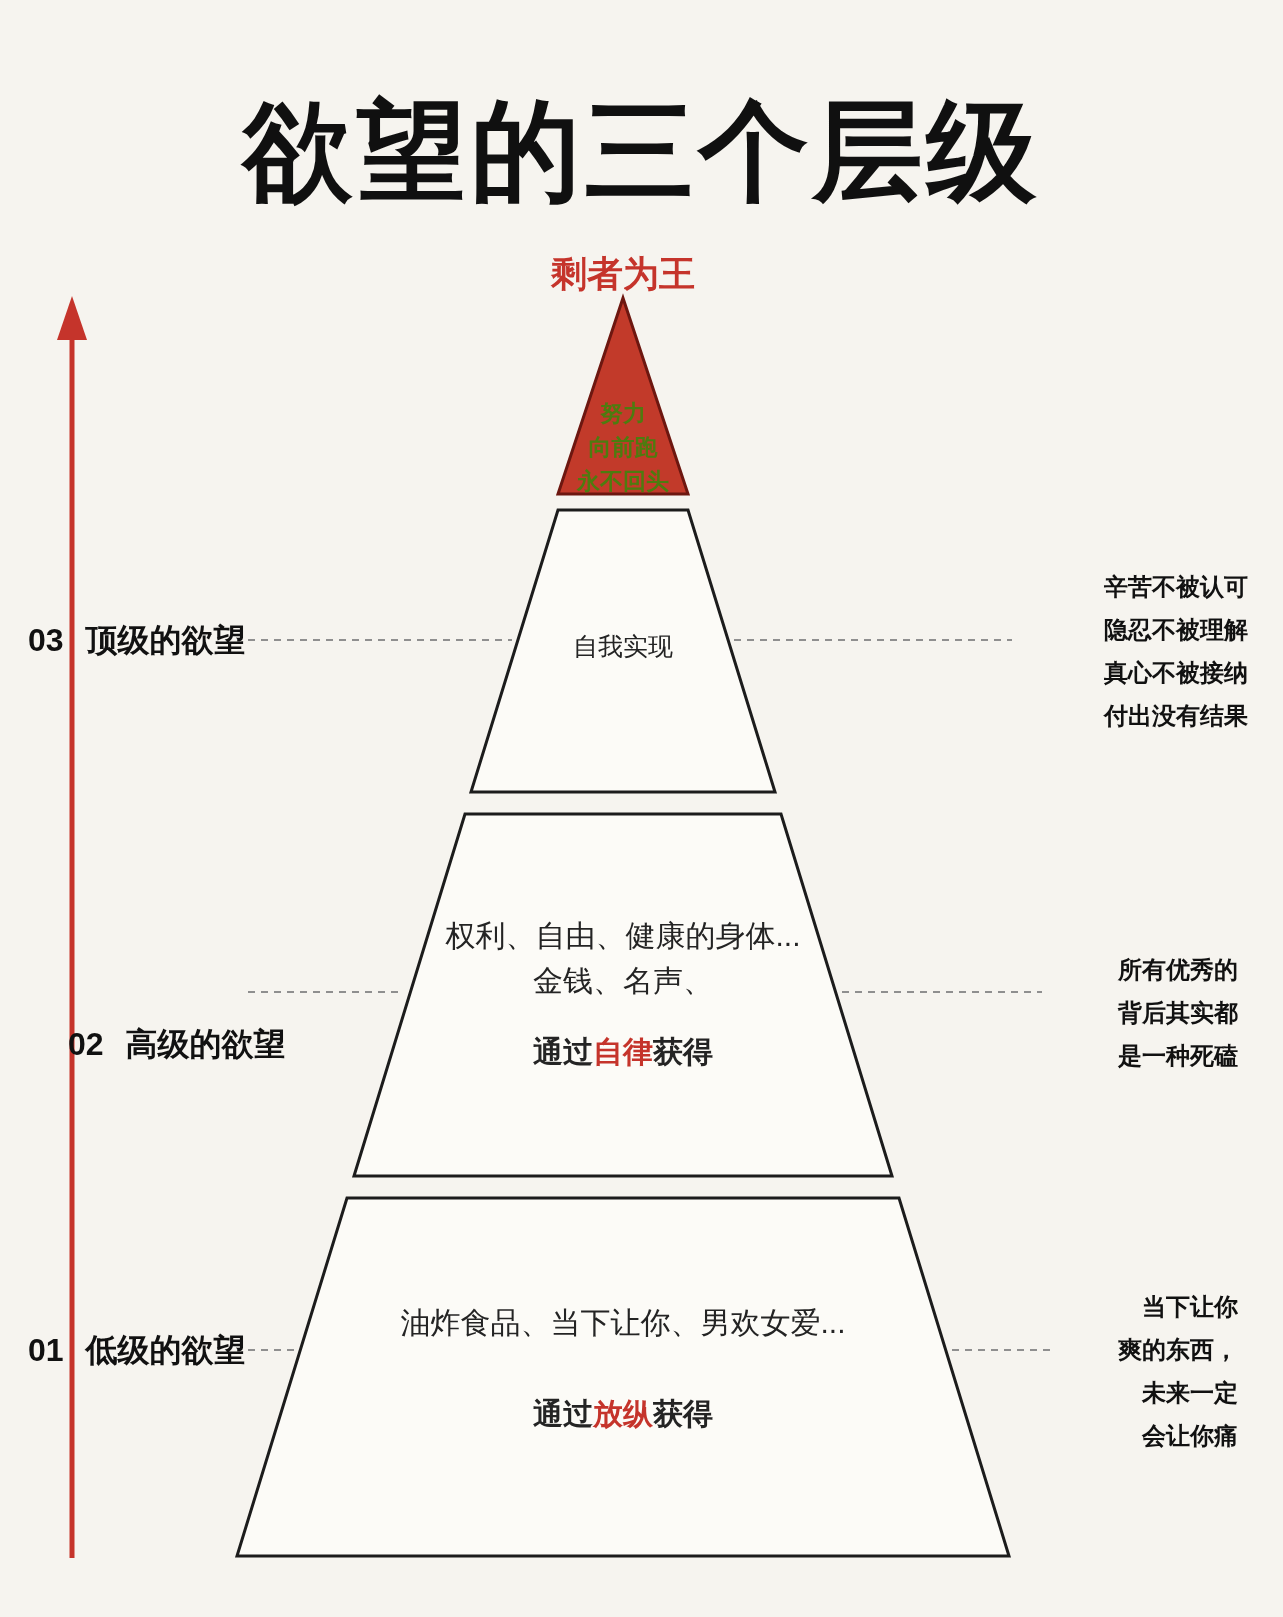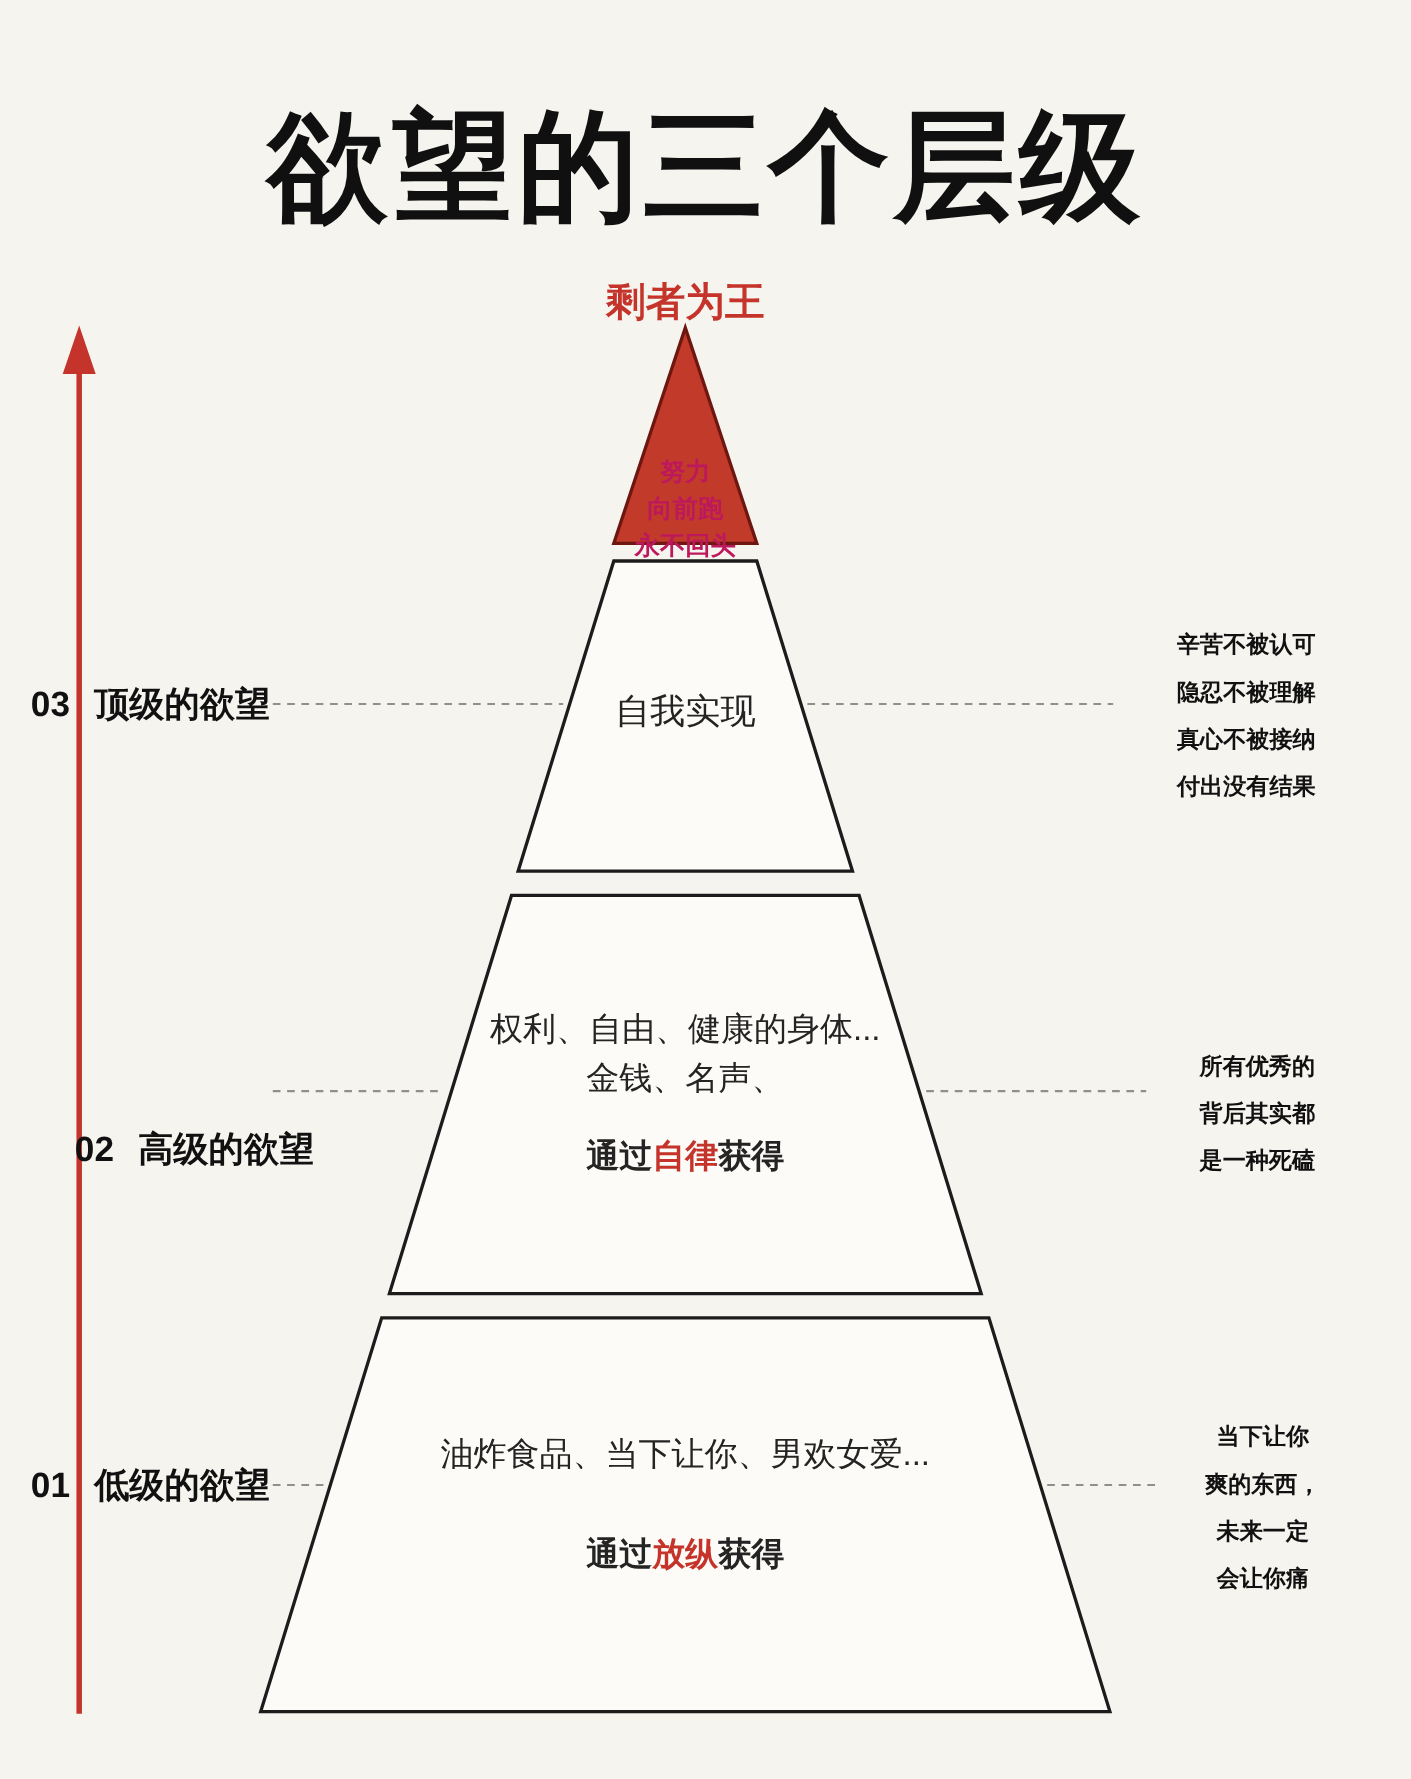--- a/index.html
+++ b/index.html
@@ -17,46 +17,46 @@
     position:absolute;left:0;top:78px;width:100%;
     margin:0;text-align:center;
     font-size:110px;font-weight:900;letter-spacing:4px;color:#101010;
   }
 
   .apex-caption{
     position:absolute;left:0;top:250px;width:1246px;
     text-align:center;font-size:36px;font-weight:700;color:#c5342b;
   }
   .apex-text{
-    position:absolute;left:538px;top:411px;width:170px;
-    text-align:center;font-size:23px;font-weight:700;color:#be185d;
+    position:absolute;left:538px;top:396px;width:170px;
+    text-align:center;font-size:23px;font-weight:700;color:#4d7c0f;
     line-height:34px;
   }
 
   .tier-text{position:absolute;text-align:center;font-size:30px;color:#242424;line-height:45px;}
-  .tier-text.t3{left:453px;top:624px;width:340px;font-size:32px;}
+  .tier-text.t3{left:453px;top:624px;width:340px;font-size:25px;}
   .tier-text.t2{left:383px;top:913px;width:480px;}
   .tier-text.t1{left:323px;top:1300px;width:600px;}
   .method{font-weight:700;color:#242424;}
   .t3 .method{margin-top:26px;}
   .t2 .method{margin-top:26px;}
   .t1 .method{margin-top:46px;}
   .kw{color:#c5342b;font-weight:700;}
 
   .side-label{
     position:absolute;display:flex;gap:22px;align-items:center;
     font-size:32px;font-weight:800;color:#111;line-height:36px;white-space:nowrap;
   }
   .side-label.l3{left:28px;top:622px;}
   .side-label.l2{left:28px;top:1026px;margin-left:40px;}
   .side-label.l1{left:28px;top:1332px;}
 
   .note{
-    position:absolute;text-align:center;
-    font-size:21px;font-weight:800;color:#111;line-height:43px;white-space:nowrap;
+    position:absolute;text-align:right;
+    font-size:24px;font-weight:800;color:#111;line-height:43px;white-space:nowrap;
   }
   .note.n3{left:1018px;top:565px;width:230px;}
   .note.n2{left:1048px;top:948px;width:190px;}
   .note.n1{left:1058px;top:1285px;width:180px;}
 </style>
 </head>
 <body>
 
 <div class="canvas">
 

